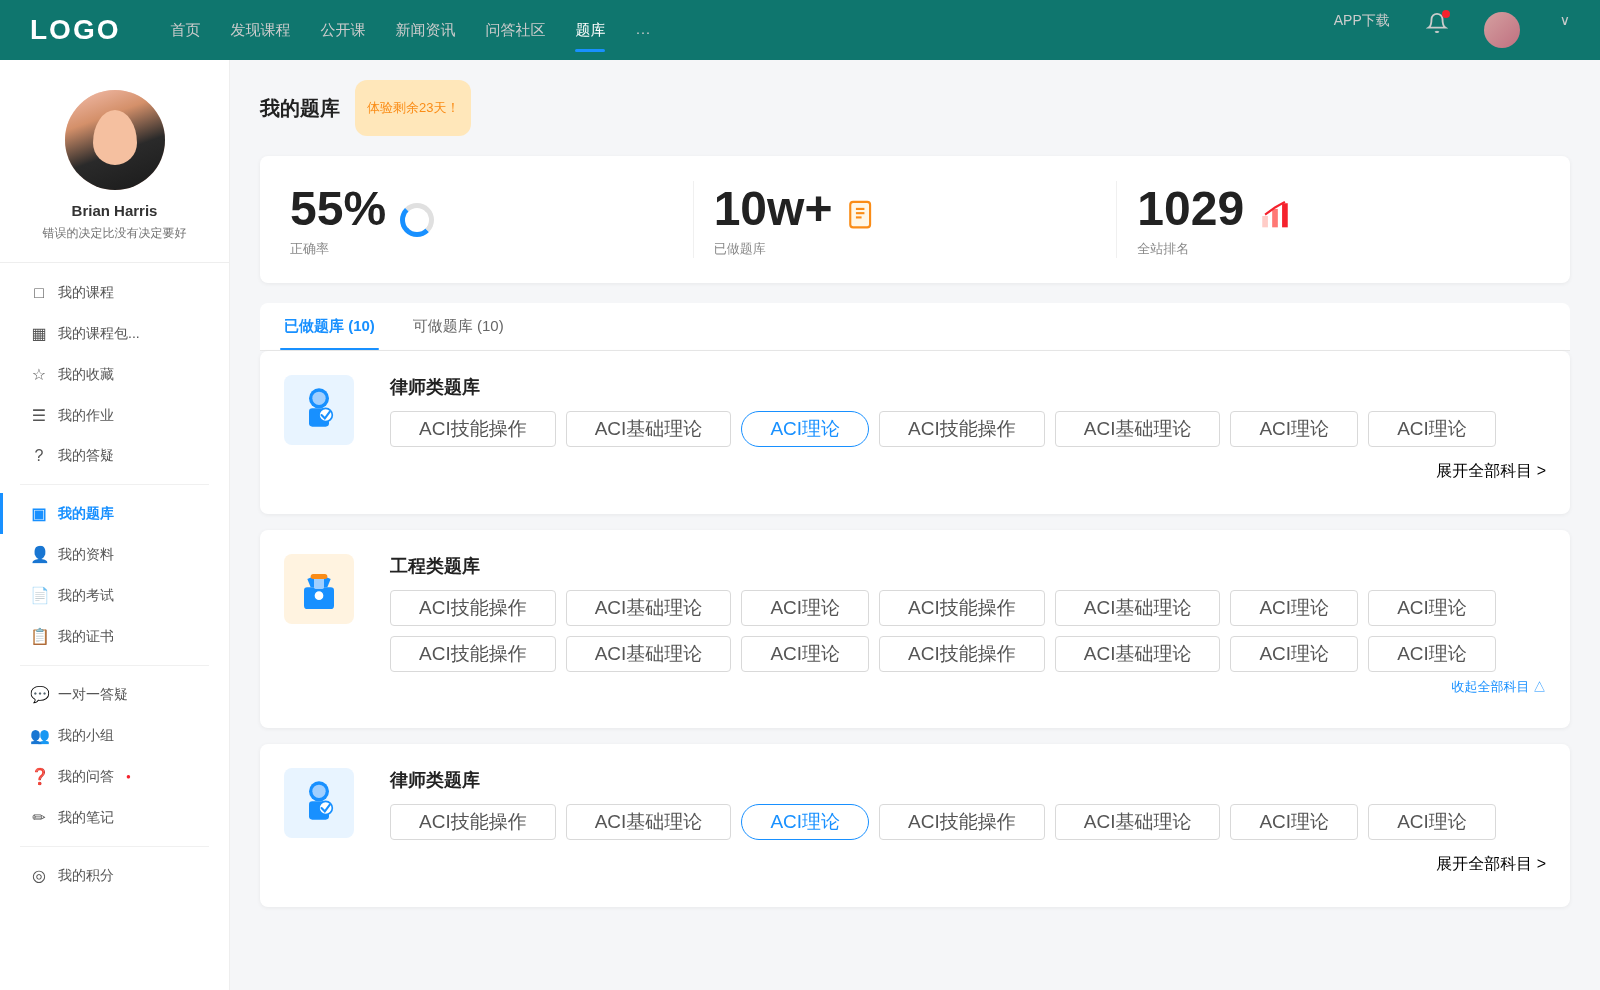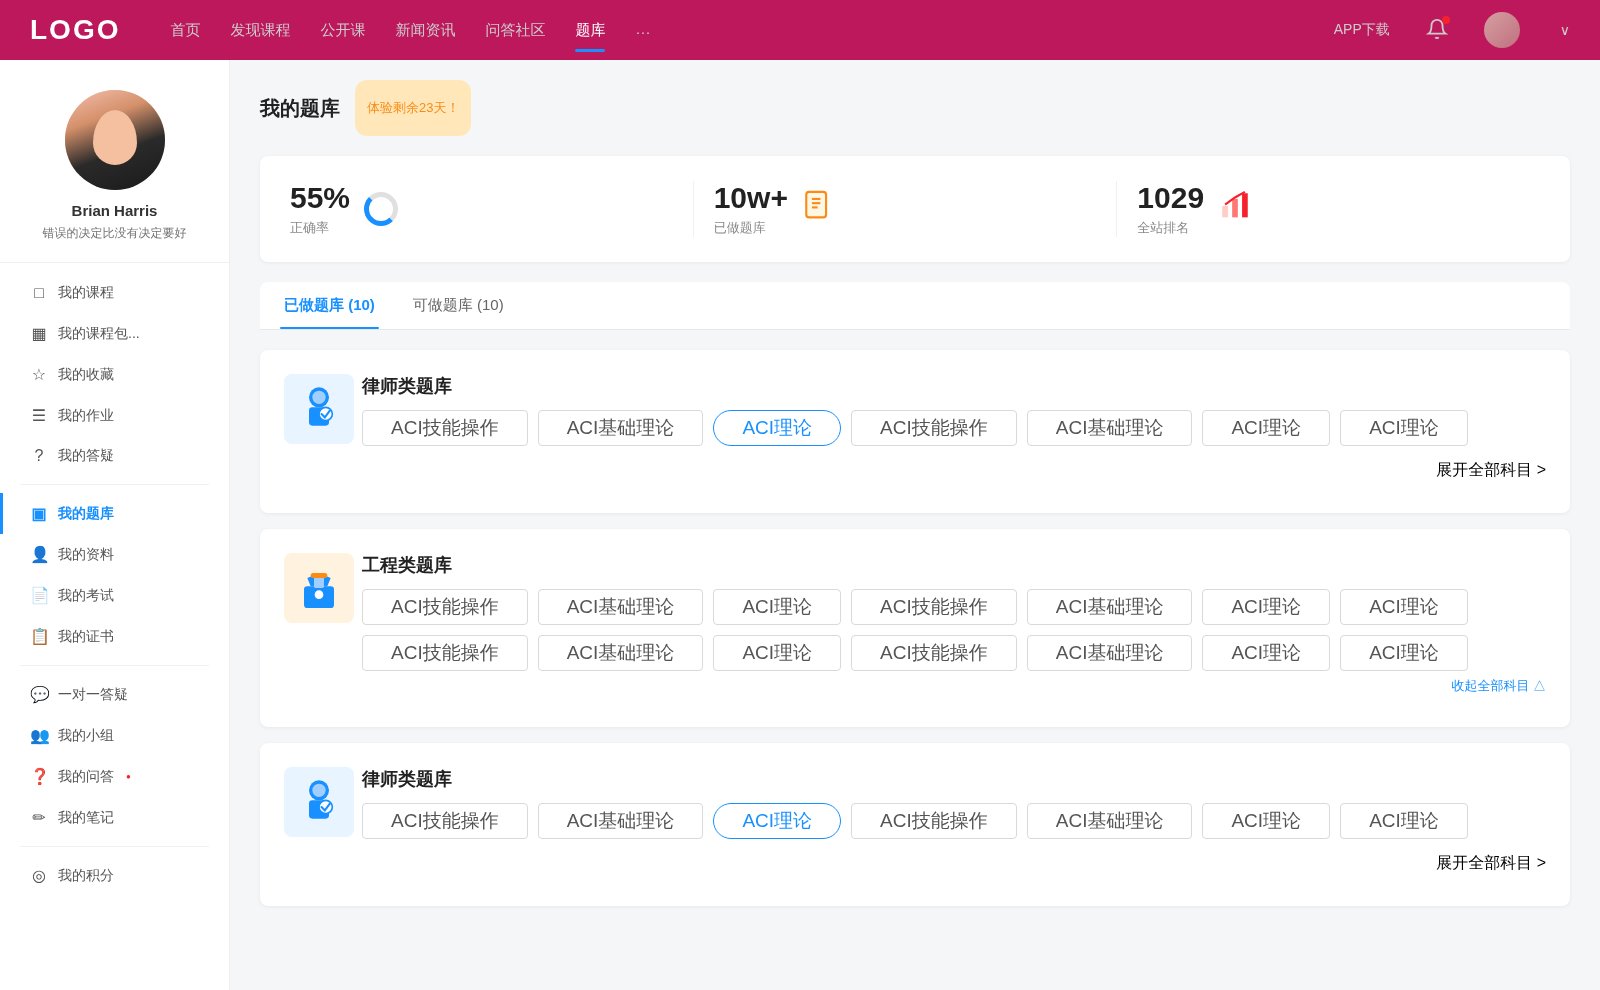--- a/index.html
+++ b/index.html
@@ -1,20 +1,20 @@
 <!DOCTYPE html>
 <html><head>
   <meta charset="utf-8">
   <style>
     * { box-sizing: border-box; margin: 0; padding: 0; }
     body { font-family: -apple-system, BlinkMacSystemFont, 'PingFang SC', 'Microsoft YaHei', sans-serif; background: #f0f2f5; color: #333; }
 
     
     .navbar {
-      background: #be185d;
+      background: #0f766e;
       height: 60px;
       display: flex;
       align-items: center;
       padding: 0 30px;
       position: fixed;
       top: 0; left: 0; right: 0;
       z-index: 100;
     }
     .navbar-logo {
       color: #fff;
@@ -43,21 +43,20 @@
       content: '';
       position: absolute;
       bottom: -8px;
       left: 0; right: 0;
       height: 3px;
       background: #1890ff;
       border-radius: 2px;
     }
     .navbar-right {
       display: flex;
-      align-items: center;
       gap: 36px;
       color: #ccc;
       font-size: 14px;
     }
     .app-download {
       color: #ccc;
       cursor: pointer;
     }
     .bell-icon-wrap {
       position: relative;
@@ -222,21 +221,21 @@
       flex: 1;
       display: flex;
       align-items: center;
       gap: 14px;
       padding: 0 20px;
       border-right: 1px solid #f0f0f0;
     }
     .stat-item:first-child { padding-left: 0; }
     .stat-item:last-child { border-right: none; }
     .stat-number {
-      font-size: 30px;
+      font-size: 48px;
       font-weight: 700;
       color: #222;
     }
     .stat-label {
       font-size: 13px;
       color: #888;
       margin-top: 4px;
     }
     .stat-icon {
       font-size: 26px;
@@ -251,21 +250,20 @@
       border-radius: 50%;
       border: 5px solid #1890ff;
       border-top-color: #e0e0e0;
       border-right-color: #e0e0e0;
     }
 
     
     .tabs-row {
       display: flex;
       gap: 30px;
-      margin-bottom: 20px;
       border-bottom: 1px solid #e8e8e8;
       background: #fff;
       padding: 0 20px;
       border-radius: 8px 8px 0 0;
     }
     .tab-item {
       padding: 14px 4px;
       font-size: 15px;
       color: #666;
       cursor: pointer;
@@ -289,21 +287,21 @@
     .qbank-card {
       background: #fff;
       border-radius: 8px;
       margin-bottom: 16px;
       padding: 24px 24px 16px;
       box-shadow: 0 1px 4px rgba(0,0,0,0.06);
     }
     .qbank-header {
       display: flex;
       align-items: flex-start;
-      gap: 8px;
+      gap: 36px;
       margin-bottom: 16px;
     }
     .qbank-icon-wrap {
       width: 70px; height: 70px;
       background: #e8f4ff;
       border-radius: 8px;
       display: flex;
       align-items: center;
       justify-content: center;
       flex-shrink: 0;

